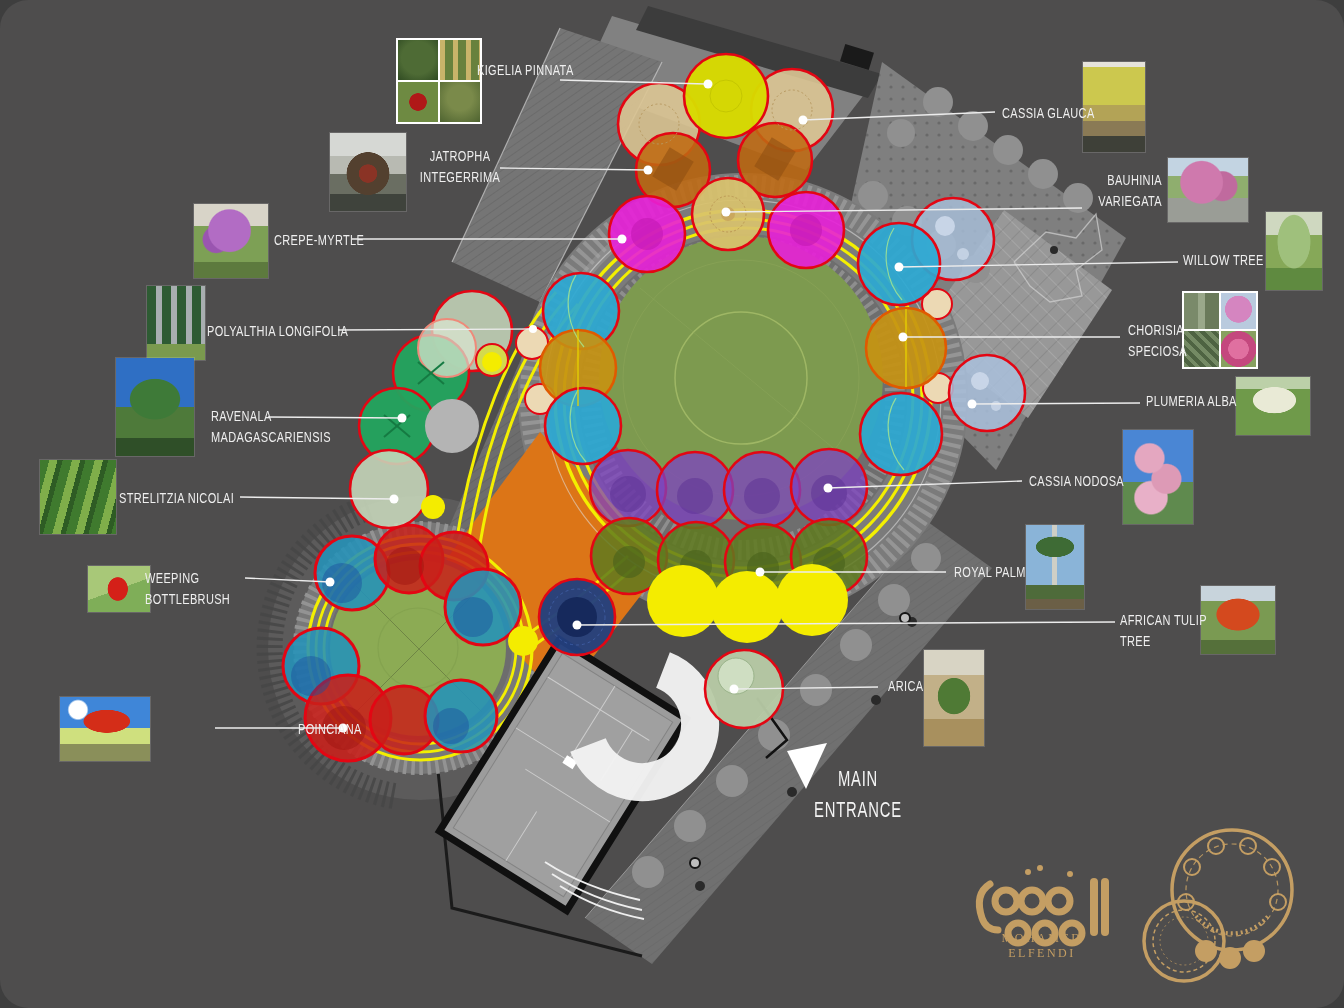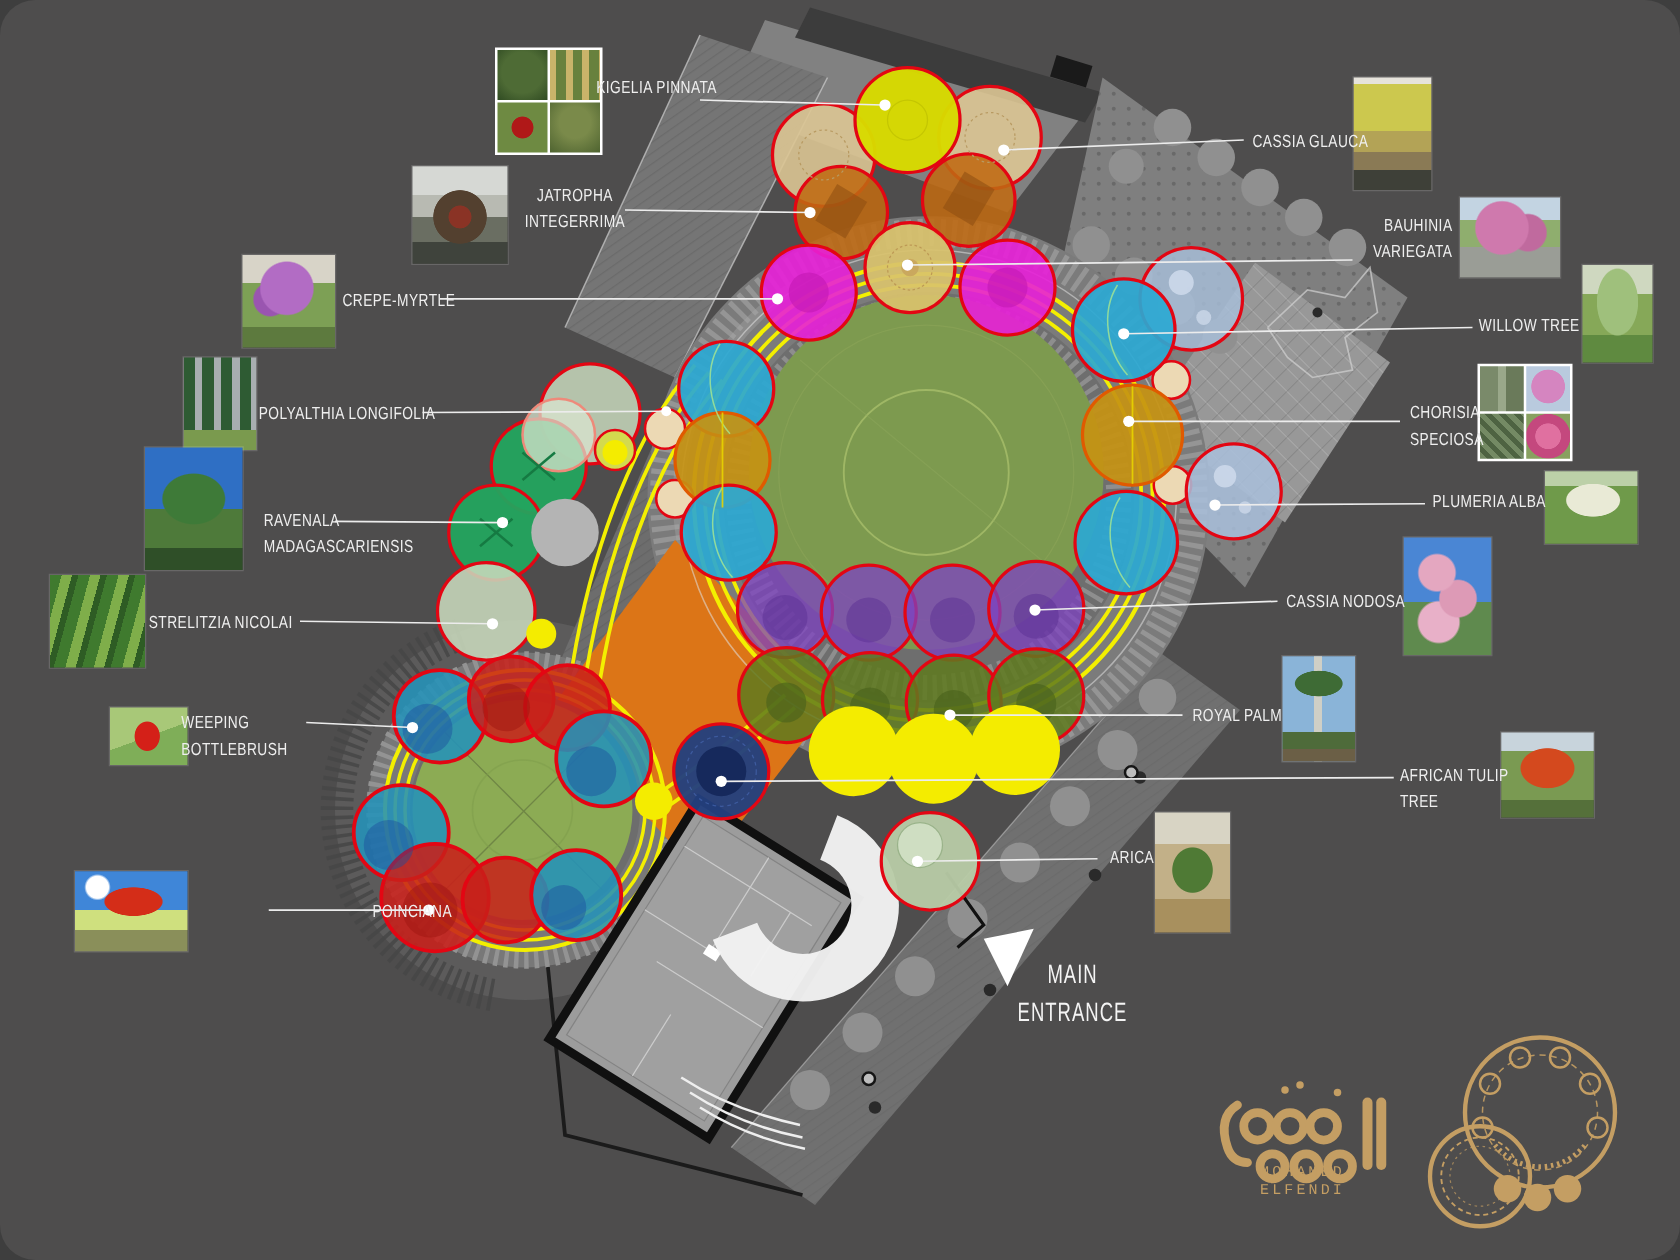--- a/index.html
+++ b/index.html
@@ -7,21 +7,21 @@
          background:#4e4d4d;font-family:"Liberation Sans",sans-serif;border-radius:28px;}
   svg{position:absolute;left:0;top:0;}
   .lbl{position:absolute;color:#efefef;font-size:12.5px;letter-spacing:.4px;
        line-height:19px;white-space:nowrap;transform:scale(.88,1.12);
        transform-origin:left top;}
   .lbl.r{text-align:right;transform-origin:right top;}
   .lbl.c{text-align:center;transform-origin:center top;}
   .entr{position:absolute;color:#f4f4f4;font-size:18.5px;letter-spacing:1px;
         line-height:27px;text-align:center;transform:scale(.8,1.15);
         transform-origin:center top;}
-  .designer{position:absolute;color:#c49e63;font-family:Liberation Mono, monospace;
+  .designer{position:absolute;color:#c49e63;font-family:Liberation Serif, serif;
         font-size:12px;letter-spacing:2.5px;text-align:center;}
   .ph{position:absolute;box-shadow:0 0 0 1px rgba(255,255,255,.15);}
   .ph4{display:grid;grid-template-columns:1fr 1fr;grid-template-rows:1fr 1fr;
        gap:2px;background:#fff;box-shadow:0 0 0 2px #fff;}
   .ph-kigelia .q1{background:radial-gradient(circle at 50% 45%,#4e6b35 0 55%,#2f4a22 100%);}
   .ph-kigelia .q2{background:repeating-linear-gradient(90deg,#c9b46a 0 5px,#68813d 5px 13px);}
   .ph-kigelia .q3{background:radial-gradient(circle at 50% 50%,#b01818 0 30%,#6e8a42 32% 100%);}
   .ph-kigelia .q4{background:radial-gradient(circle at 50% 40%,#7a8a4a 0 40%,#4e6330 100%);}
   .ph-cassia-glauca{background:linear-gradient(180deg,#e6e3db 0 6%,#ccc84e 6% 48%,#b3a356 48% 66%,#8a7a55 66% 82%,#3e4038 82% 100%);}
   .ph-jatropha{background:radial-gradient(circle at 50% 52%,#8a3325 0 16%,#53402f 17% 38%,rgba(0,0,0,0) 39%),linear-gradient(180deg,#d6d8d4 0 30%,#b8bab2 30% 52%,#6a6e62 52% 78%,#3f433c 78% 100%);}

